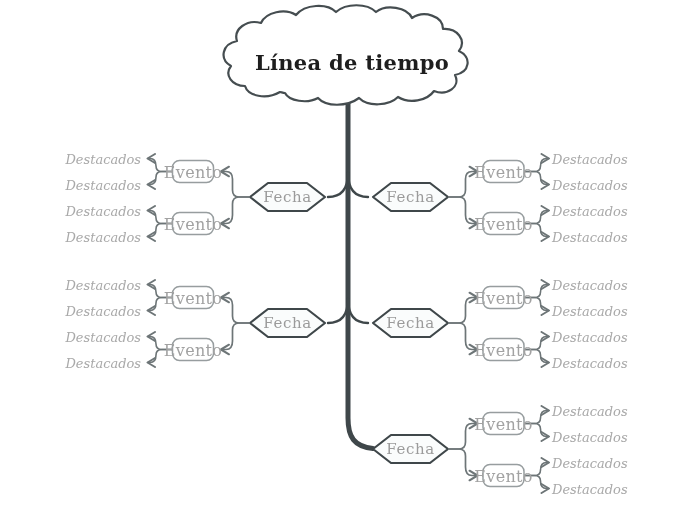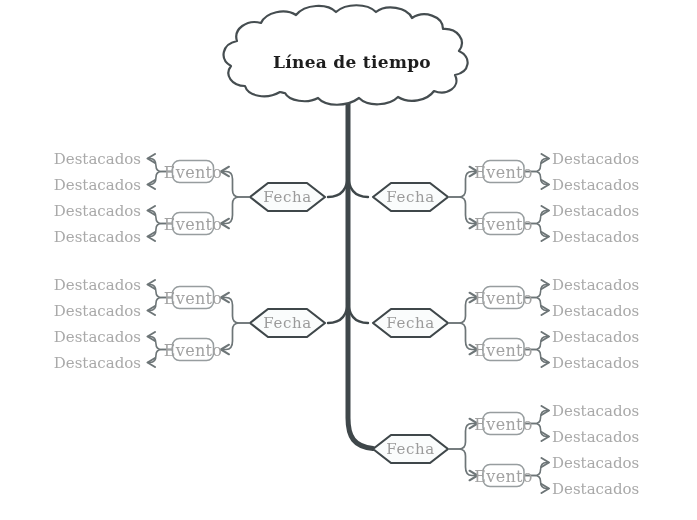--- a/index.html
+++ b/index.html
@@ -2,24 +2,24 @@
 <html><head>
 <meta charset="utf-8">
 <style>
   html,body{margin:0;padding:0;background:#ffffff;}
   #canvas{position:relative;width:697px;height:520px;background:#ffffff;overflow:hidden;
           font-family:"DejaVu Serif",serif;}
   #diagram-svg{position:absolute;left:0;top:0;}
   .lbl{position:absolute;white-space:nowrap;}
   .lbl-center{transform:translate(-50%,-50%);}
   .lbl-vcenter{transform:translateY(-50%);}
-  .title-lbl{font-weight:bold;font-size:17px;color:#1e1e1e;letter-spacing:.3px;}
+  .title-lbl{font-weight:bold;font-size:21px;color:#1e1e1e;letter-spacing:.3px;}
   .fecha-lbl{font-weight:normal;font-size:15px;color:#9b9b9b;letter-spacing:.6px;}
   .evento-lbl{font-size:16px;color:#a2a2a2;letter-spacing:.3px;}
-  .hl-lbl{font-size:15px;color:#a9a9a9;}
+  .hl-lbl{font-size:13px;color:#a9a9a9;font-style:italic;}
   .hl-left{text-align:right;}
 </style>
 </head>
 <body>
 
 <div id="canvas">
 
 <svg id="diagram-svg" width="697" height="520" viewBox="0 0 697 520">
   <defs>
     <marker id="arr" viewBox="0 0 8 8" refX="6.5" refY="4" markerWidth="7.5" markerHeight="7.5" orient="auto-start-reverse">

